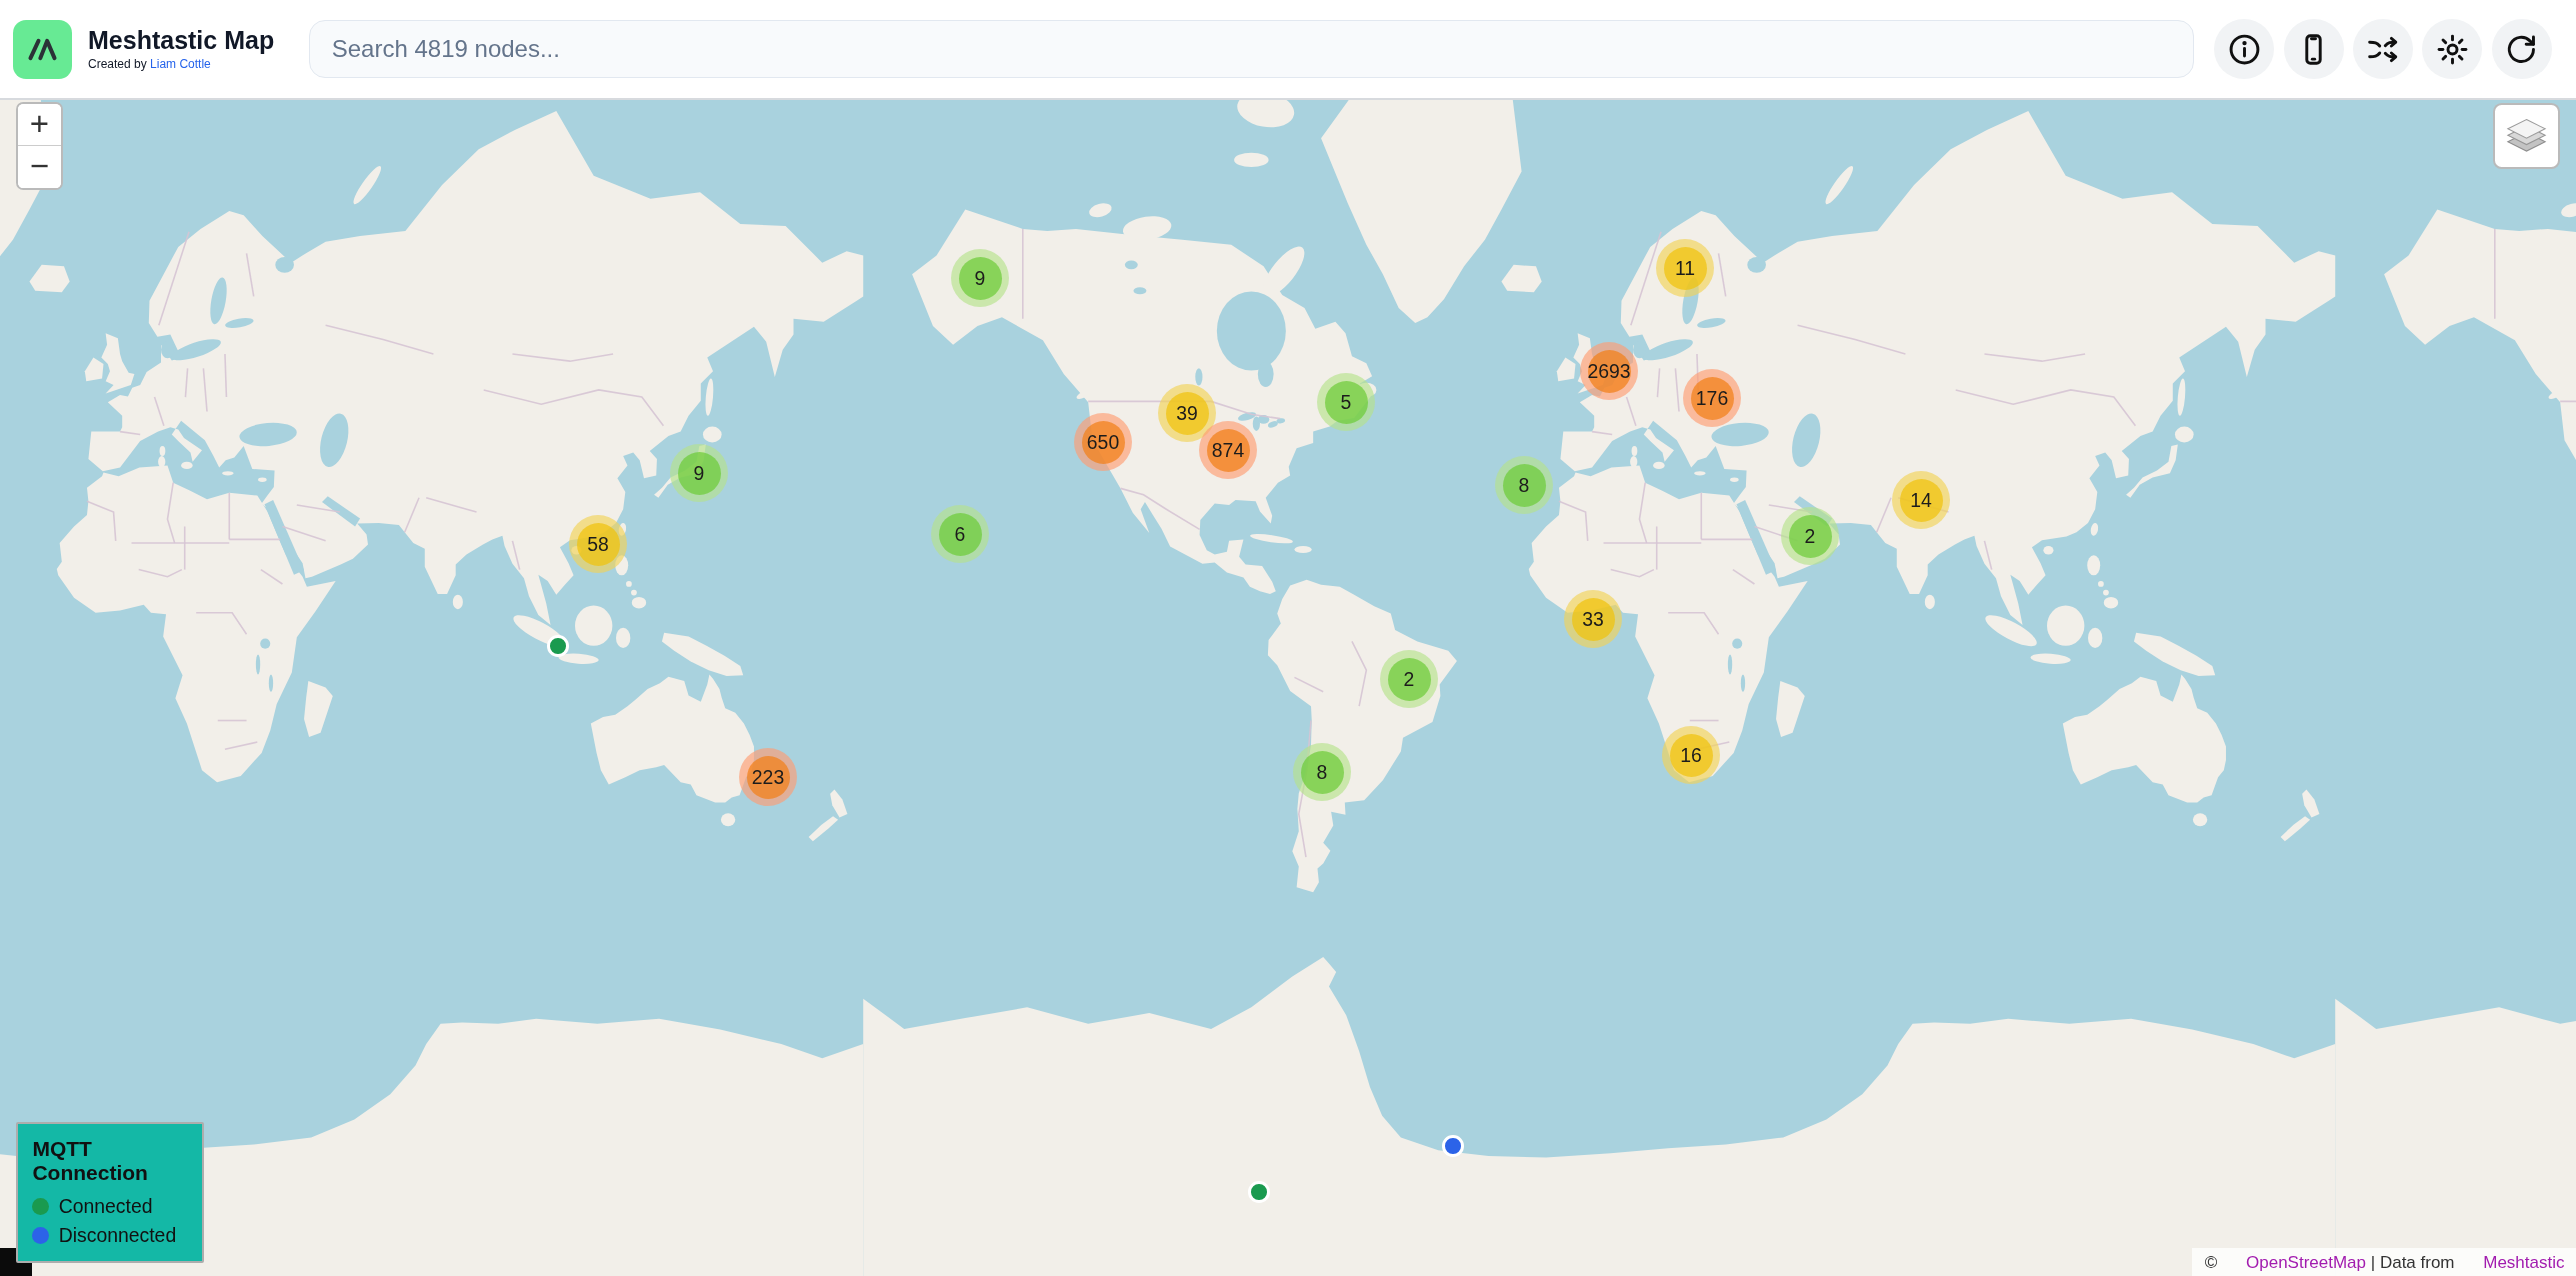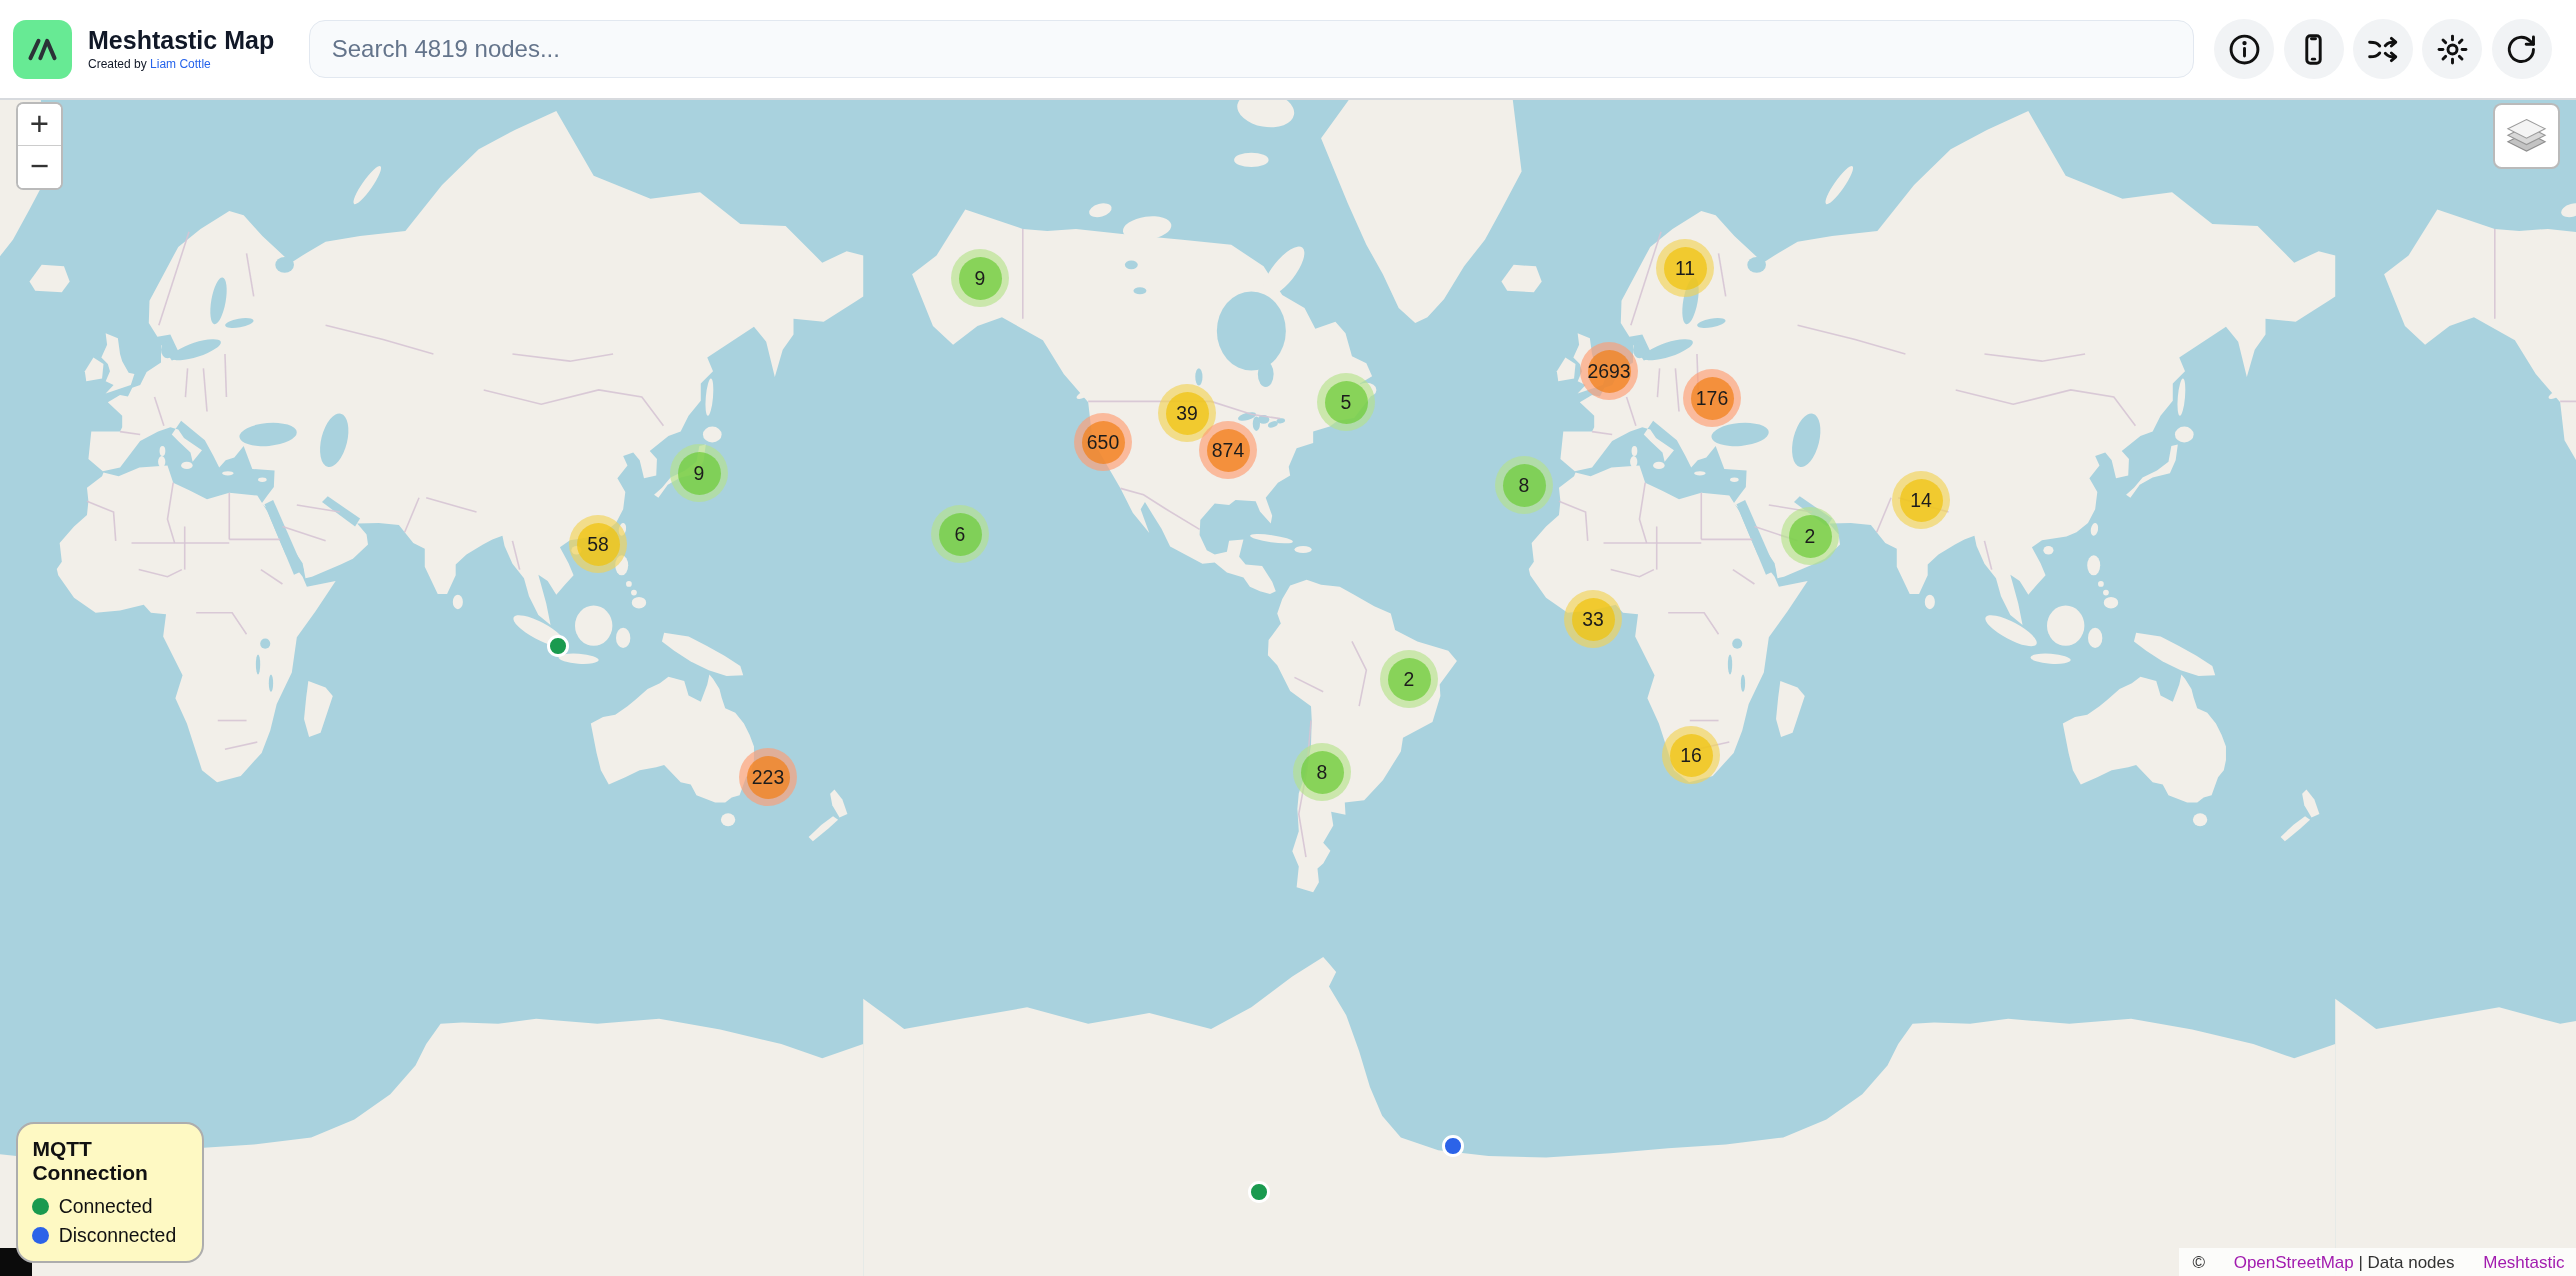--- a/index.html
+++ b/index.html
@@ -33,21 +33,21 @@
   .c-orange { background:rgba(253,156,115,.65); } .c-orange .inner { background:rgba(241,128,23,.72); }
   .dot { position:absolute; width:21.6px; height:21.6px; margin-left:-10.8px; margin-top:-10.8px; border-radius:50%; border:3.6px solid #ffffff; cursor:pointer; z-index:4; }
 
   
   .zoomctl { position:absolute; left:16px; top:17px; width:47px; background:#fff; border:2.9px solid rgba(0,0,0,.27); border-radius:7.2px; overflow:hidden; z-index:10; }
   .zoomctl a { display:block; width:100%; height:42px; text-align:center; line-height:40px; font-size:33px; color:#333; text-decoration:none; background:#fff; cursor:pointer; }
   .zoomctl a:first-child { border-bottom:1.4px solid #ccc; }
   .layersctl { position:absolute; right:16px; top:18px; width:67px; height:66px; background:#fff; border:2.9px solid rgba(0,0,0,.27); border-radius:8.6px; display:flex; align-items:center; justify-content:center; cursor:pointer; z-index:10; }
 
   
-  .legend { position:absolute; left:16px; bottom:13.7px; width:188px; background:#fef9c3; border:2.9px solid #adadad; border-radius:18px; padding:13px 14.4px 14.4px 14.4px; z-index:12; }
+  .legend { position:absolute; left:16px; bottom:13.7px; width:188px; background:#14b8a6; border:2.9px solid #adadad; border-radius:2px; padding:13px 14.4px 14.4px 14.4px; z-index:12; }
   .legend-title { font-size:21px; font-weight:bold; color:#111; margin-bottom:10px; }
   .legend-row { display:flex; align-items:center; gap:9.3px; margin-top:5.8px; }
   .legend-dot { width:17px; height:17px; border-radius:50%; flex:0 0 auto; }
   .legend-label { font-size:19.4px; color:#111; }
 
   .corner-chip { position:absolute; left:-13px; bottom:-16px; width:45px; height:45px; background:#0b0b0b; border-radius:11.5px; z-index:11; }
 
   
   .attrib { position:absolute; right:0; bottom:0; height:29px; line-height:29px; background:rgba(255,255,255,.78); padding:0 11.5px 0 13px; font-size:17px; color:#333; z-index:12; white-space:nowrap; }
   .attrib a { color:#a21caf; text-decoration:none; cursor:pointer;margin-left:24px; }
@@ -326,15 +326,15 @@
           <span class="legend-dot" style="background: rgb(26, 154, 79);"></span>
           <span class="legend-label">Connected</span>
         </div>
         <div class="legend-row">
           <span class="legend-dot" style="background: rgb(44, 99, 232);"></span>
           <span class="legend-label">Disconnected</span>
         </div>
       </div>
   </div>
 
-  <div class="attrib"><span>© </span><a href="#">OpenStreetMap</a><span> | Data nodes </span><a href="#">Meshtastic</a></div>
+  <div class="attrib"><span>© </span><a href="#">OpenStreetMap</a><span> | Data from </span><a href="#">Meshtastic</a></div>
 </div>
 
 
 </body></html>

